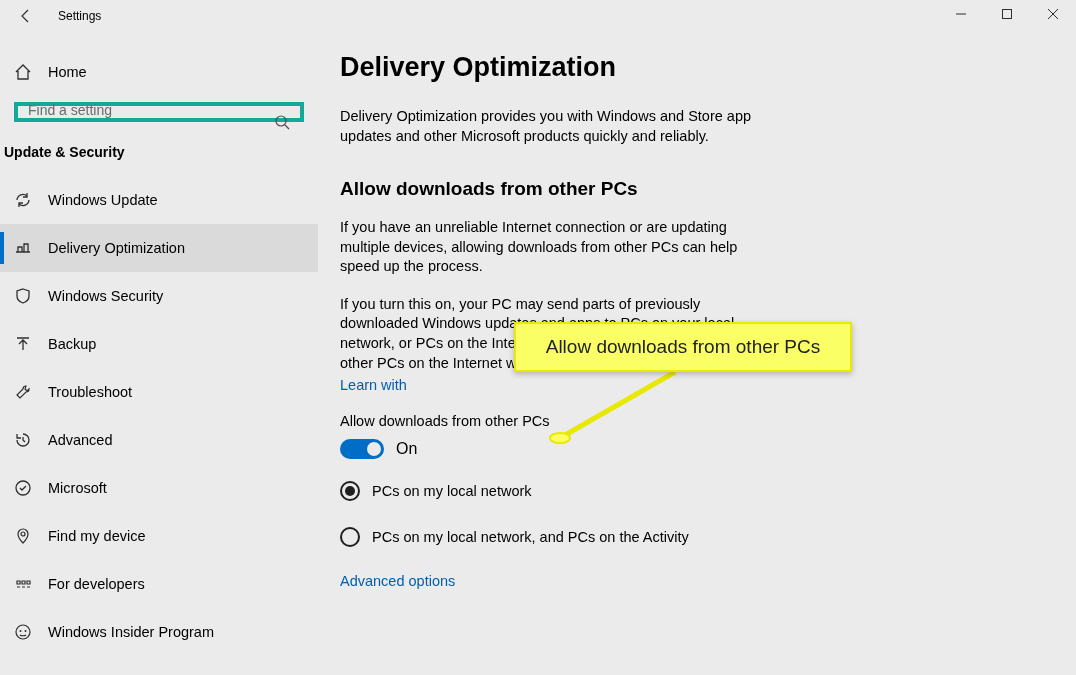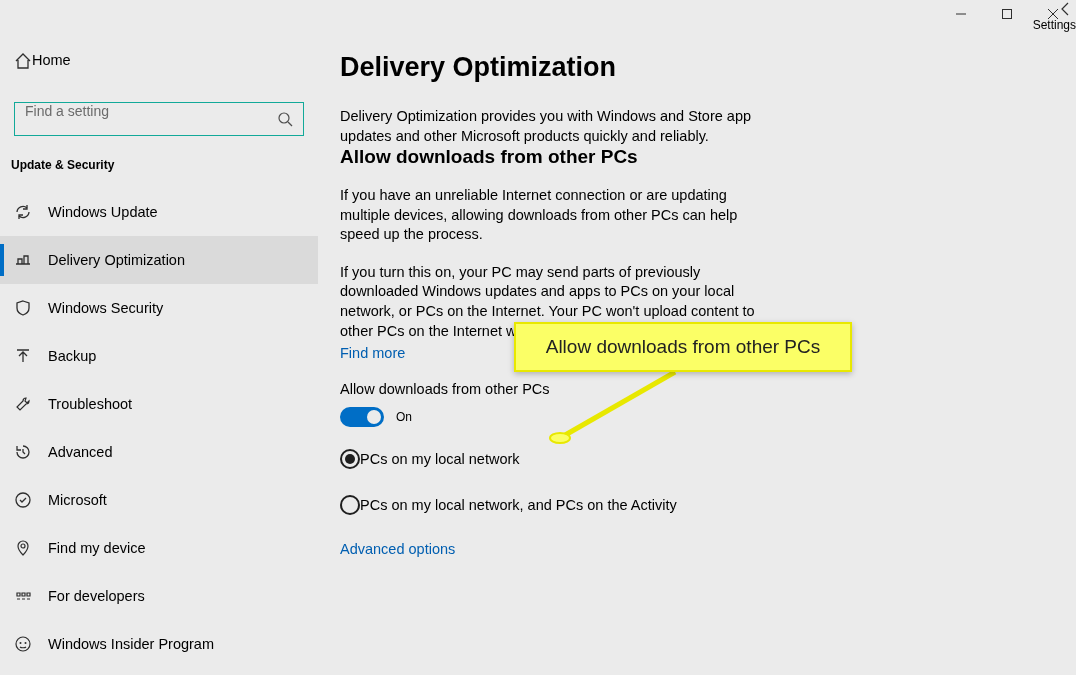--- a/index.html
+++ b/index.html
@@ -1,60 +1,60 @@
 <!DOCTYPE html>
 <html><head>
 <meta charset="utf-8">
 <style>
   * { margin: 0; padding: 0; box-sizing: border-box; font-family: "Segoe UI", Tahoma, sans-serif; }
   html, body { width: 1076px; height: 675px; overflow: hidden; background: #fff; }
   .window { position: relative; width: 1076px; height: 675px; background: #fff; }
   .overlay { position: absolute; inset: 0; background: rgba(0,0,0,0.08); pointer-events: none; z-index: 50; }
 
   
-  .titlebar { display: flex; align-items: flex-end; height: 32px; padding-left: 16px; flex-direction: column; }
+  .titlebar { display: flex; align-items: center; height: 32px; padding-left: 16px; }
   .back-btn { width: 20px; height: 20px; display:flex; align-items:center; justify-content:center; color:#333; }
   .title-text { margin-left: 22px; font-size: 12px; color: #000; }
   .win-controls { position: absolute; right: 0; top: 0; height: 32px; display: flex; }
   .win-btn { width: 46px; height: 28px; display:flex; align-items:center; justify-content:center; color:#333; }
   .win-btn svg { width: 10px; height: 10px; }
 
   
   .body { display: flex; height: calc(100% - 32px); }
   .sidebar { width: 318px; padding-top: 20px; }
   .content { flex: 1; padding: 20px 40px 0 22px; overflow: hidden; }
 
   
-  .home-row { display:flex; align-items:flex-start; height: 40px; padding-left: 14px; }
+  .home-row { display:flex; align-items:center; height: 40px; padding-left: 14px; gap: 16px; }
   .home-row .icon { width: 18px; height: 18px; display:flex; }
   .home-row span.label { font-size: 14.5px; color:#000; }
   .search-wrap { padding: 10px 14px 18px 14px; }
-  .search { position: relative; width: 100%; height: 34px; border: 1px solid #14b8a6; background: transparent; display:flex; align-items:flex-start; padding: 0 34px 0 10px; }
+  .search { position: relative; width: 100%; height: 20px; border: 4px solid #14b8a6; background: transparent; display:flex; align-items:flex-end; padding: 0 34px 0 10px; }
   .search input { border: none; outline: none; background: transparent; width: 100%; font-size: 14px; color: #555; }
   .search .sicon { position:absolute; right:10px; top:8px; }
-  .category { padding: 4px 14px 16px 11px; font-size: 12px; font-weight: 600; color:#000; }
+  .category { padding: 4px 14px 16px 4px; font-size: 14px; font-weight: 600; color:#000; }
   .nav { list-style:none;text-align:right; }
   .nav li { display:flex; align-items:center; height: 48px; padding-left: 14px; gap: 16px; font-size: 14.5px; color:#000; position:relative; }
   .nav li .icon { width:18px; height:18px; display:flex; align-items:center; justify-content:center; }
   .nav li.active { background: rgba(0,0,0,0.07); }
   .nav li.active::before { content:""; position:absolute; left:0; top:8px; bottom:8px; width:4px; background:#0078d7; }
 
   
   h1.page-title { font-size: 27px; font-weight: 600; color:#000; margin-bottom: 24px; }
-  p.lead { font-size: 14.5px; color:#000; max-width: 440px; line-height: 1.35; }
+  p.lead { font-size: 14.5px; color:#000; max-width: 440px; line-height: 1.35; margin-bottom: 32px; }
   h2.section { font-size: 19px; font-weight: 600; color:#000; margin-bottom: 18px; }
   p.para { font-size: 14.5px; color:#000; max-width: 440px; line-height: 1.35; margin-bottom: 18px; }
   a.link { color:#0067c0; text-decoration:none; font-size:14.5px; }
   .learn { display:block; margin-top: -14px; margin-bottom: 20px; }
   .toggle-label { font-size:14.5px; margin-bottom:10px; }
   .toggle-row { display:flex; align-items:center; gap:12px; margin-bottom: 22px; }
   .toggle { width:44px; height:20px; border-radius:10px; background:#0078d7; position:relative; }
   .toggle .knob { position:absolute; right:3px; top:3px; width:14px; height:14px; border-radius:50%; background:#fff; }
-  .toggle-state { font-size:12px; }
-  .radio-row { display:flex; align-items:center; margin-bottom: 26px; }
+  .toggle-state { font-size:16px; }
+  .radio-row { display:flex; align-items:center; gap:12px; margin-bottom: 26px; }
   .radio { width:20px; height:20px; border-radius:50%; border:2px solid #222; position:relative; }
   .radio.checked::after { content:""; position:absolute; inset:3px; border-radius:50%; background:#222; }
   .radio-text { font-size:14.5px; }
   .advanced { display:block; margin-top: 14px; margin-bottom: 18px; }
   .activity { display:block; }
 
   
   .callout { position:absolute; z-index:60; left:514px; top:322px; width:338px; height:50px; background:#fbff66; border:2px solid #e8e800; box-shadow: 0 2px 6px rgba(0,0,0,0.25); display:flex; align-items:center; justify-content:center; font-size:19px; color:#222; }
   .callout-line { position:absolute; z-index:55; pointer-events:none; }
 </style>
@@ -201,21 +201,21 @@
         </li>
       </ul>
     </div>
 
     <div class="content">
       <h1 class="page-title">Delivery Optimization</h1>
       <p class="lead">Delivery Optimization provides you with Windows and Store app updates and other Microsoft products quickly and reliably.</p>
       <h2 class="section">Allow downloads from other PCs</h2>
       <p class="para">If you have an unreliable Internet connection or are updating multiple devices, allowing downloads from other PCs can help speed up the process.</p>
       <p class="para">If you turn this on, your PC may send parts of previously downloaded Windows updates and apps to PCs on your local network, or PCs on the Internet. Your PC won't upload content to other PCs on the Internet when you're on a metered network.</p>
-      <a href="#" class="link learn">Find more</a>
+      <a href="#" class="link learn">Learn with</a>
       <div class="toggle-label">Allow downloads from other PCs</div>
       <div class="toggle-row">
         <div class="toggle">
             <div class="knob"></div>
           </div>
         <div class="toggle-state">On</div>
       </div>
       <div class="radio-row">
         <div class="radio checked"></div>
         <div class="radio-text">PCs on my local network</div>

